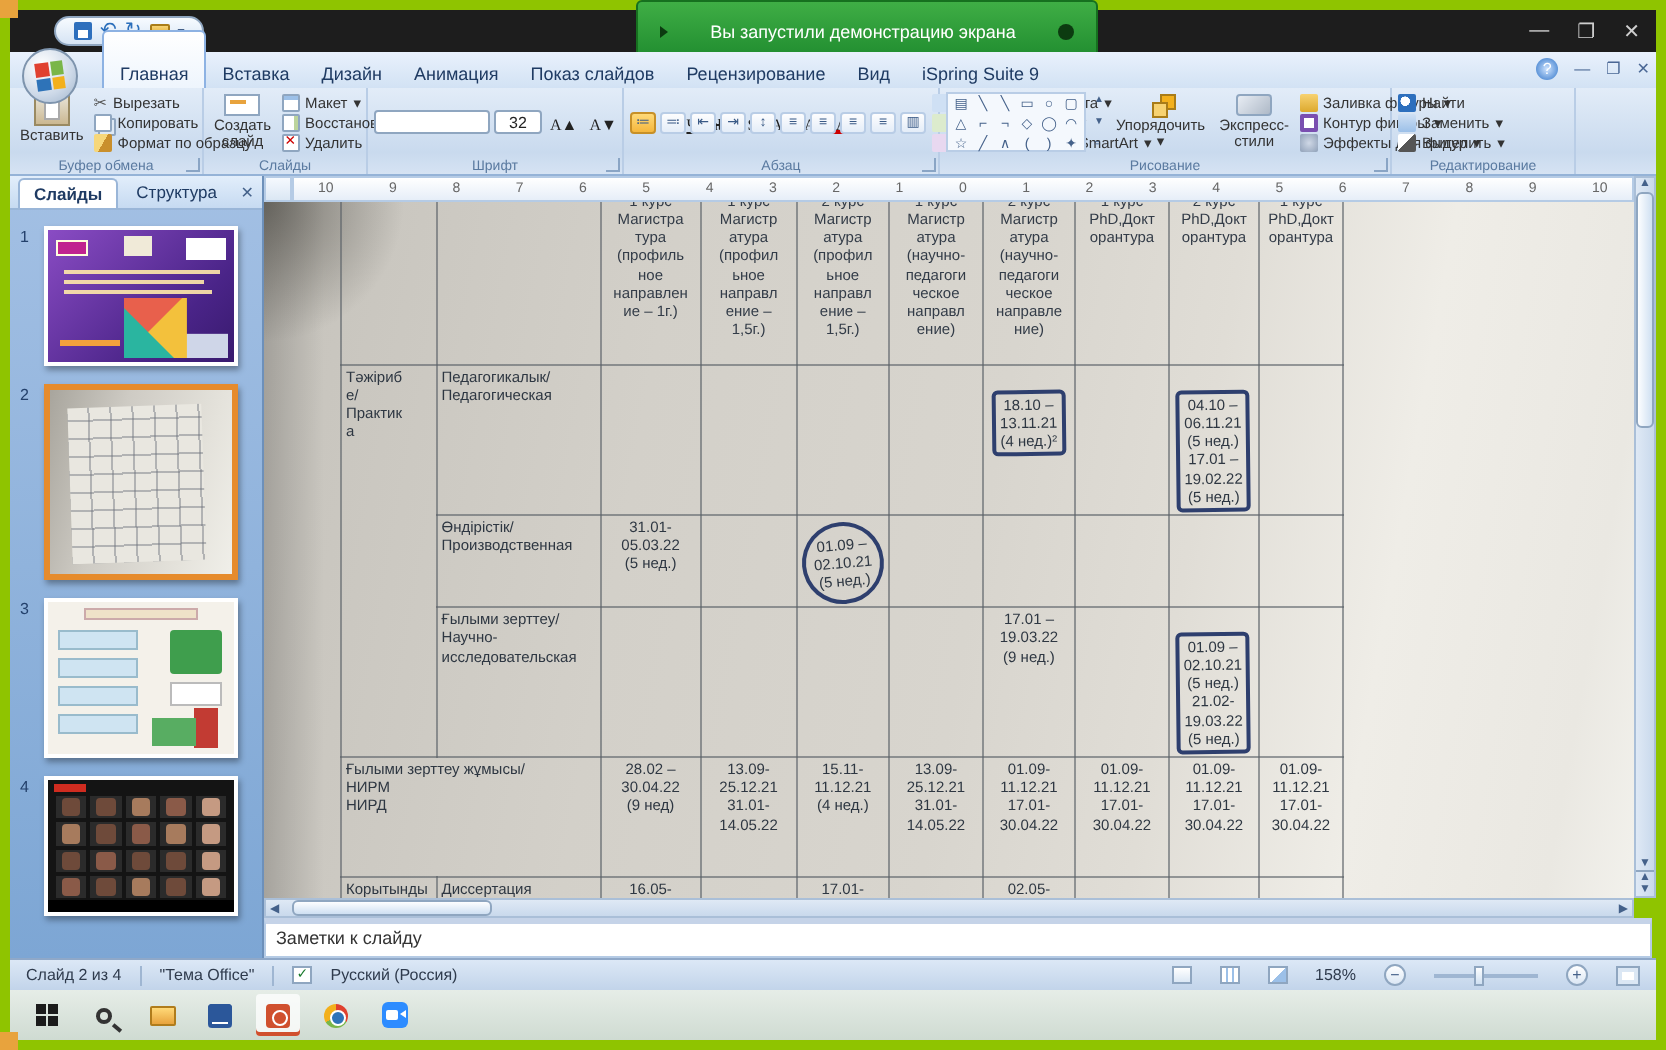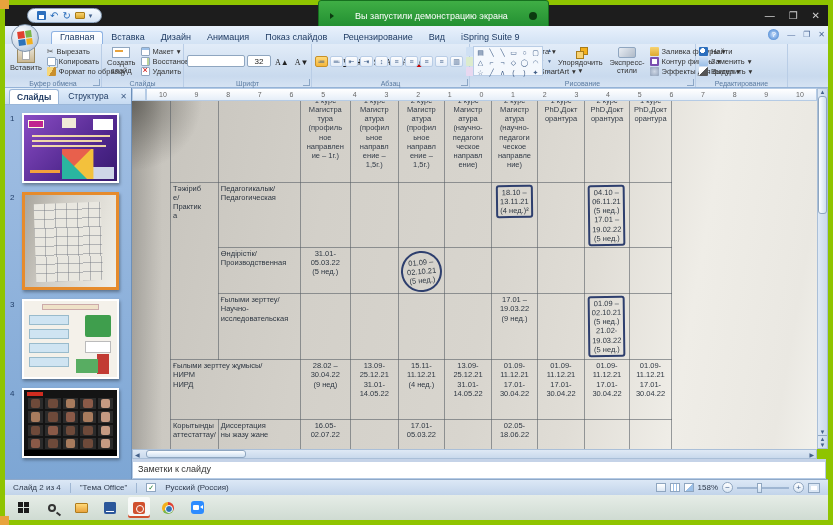--- a/index.html
+++ b/index.html
@@ -22,21 +22,21 @@
   .i-stop{width:7px;height:7px;background:#fff}
   .winctl{margin-left:auto;margin-right:8px;display:flex;gap:14px;color:#cfcfcf;font-size:10px;}
   
   #tabsrow{position:absolute;left:5px;top:26px;right:5px;height:18px;background:linear-gradient(#e9f1fc,#d2e2f4);display:flex;align-items:flex-end;padding-left:46px;}
   #officebtn{position:absolute;left:11px;top:24px;width:28px;height:28px;border-radius:50%;background:radial-gradient(circle at 35% 30%,#ffffff,#cdd9e8 60%,#9fb4cc);border:1px solid #7e94ad;z-index:6;display:flex;align-items:center;justify-content:center;}
   .offlogo{width:14px;height:14px;display:grid;grid-template-columns:1fr 1fr;grid-template-rows:1fr 1fr;gap:1px;transform:rotate(-8deg);}
   .offlogo i{display:block}
   .offlogo i:nth-child(1){background:#e0412f}.offlogo i:nth-child(2){background:#7ab648}
   .offlogo i:nth-child(3){background:#2e73b8}.offlogo i:nth-child(4){background:#f3b01c}
   .appmini{position:absolute;left:42px;top:31px;width:9px;height:9px;background:#c53b2a;border-radius:2px;}
-  .rtab{padding:0 8px 2px;font-size:9px;color:#1f3b63;white-space:nowrap;}
+  .rtab{padding:16px 8px 2px;font-size:9px;color:#1f3b63;white-space:nowrap;}
   .rtab.active{background:linear-gradient(#ffffff,#eef5fd);border:1px solid #8db2e3;border-bottom:none;border-radius:3px 3px 0 0;}
   .docctl{position:absolute;right:8px;top:29px;display:flex;gap:8px;align-items:center;font-size:8px;color:#4a6795;}
   .helpdot{width:11px;height:11px;border-radius:50%;background:radial-gradient(#cfe4ff,#2e73c8);color:#fff;text-align:center;line-height:11px;font-size:8px;}
   
   #ribbon{position:absolute;left:5px;top:44px;right:5px;height:44px;background:linear-gradient(#e2ecf8,#c9daee 75%,#d6e3f3);border-bottom:1px solid #95b3d7;display:flex;}
   .rgroup{position:relative;height:100%;border-right:1px solid #b9cde6;padding:2px 3px 11px;display:flex;gap:3px;}
   .g-lab{position:absolute;bottom:0;left:0;right:0;text-align:center;font-size:7px;color:#5a7aa0;}
   .launch{position:absolute;right:1px;bottom:1px;width:7px;height:7px;border:1px solid #8aa5c5;border-top:none;border-left:none;font-size:5px;color:#5a7aa0;line-height:5px;text-align:center;}
   .bbtn{display:flex;flex-direction:column;align-items:center;justify-content:flex-start;font-size:7.5px;color:#333;text-align:center;line-height:1.1;padding:1px 2px;}
   .bbtn .bicon{width:18px;height:16px;margin-bottom:1px;}
@@ -122,33 +122,33 @@
   #photo{position:absolute;inset:0;background:
       radial-gradient(circle at 0% 0%,rgba(60,58,52,.6),rgba(60,58,52,0) 70px),
       linear-gradient(to right,rgba(0,0,0,.18),rgba(0,0,0,0) 30px),
       linear-gradient(100deg,#c6c3bc 0%,#d3d0c9 28%,#d8d5ce 52%,#e0ddd6 66%,#efede7 80%,#eae8e2 94%,#f2f1ec 100%);}
   .doc-table{position:absolute;left:38px;top:-7px;border-collapse:collapse;table-layout:fixed;font-family:"Liberation Serif",serif;color:#2e3742;}
   .doc-table td{border:1px solid rgba(90,96,104,.6);vertical-align:top;padding:1px 2px;font-size:7.5px;line-height:1.22;}
   .pre{white-space:pre-line;}
   .hc{text-align:center;color:#333c48;}
   .lab{text-align:left;}
   .val{text-align:center;}
-  .ink-box{display:inline-block;border:2px solid #2e3f6e;border-radius:3px;padding:1px 2px;transform:rotate(-.7deg);margin-top:1px;}
+  .ink-box{display:inline-block;border:2px solid #2e3f6e;border-radius:3px;padding:1px 2px;transform:rotate(-.7deg);margin-top:11px;}
   .ink-circle{display:inline-block;border:2px solid #2e3f6e;border-radius:50%;padding:5px 4px;transform:rotate(-5deg);margin-top:2px;}
   #vscroll{position:absolute;right:5px;top:88px;width:11px;bottom:76px;background:linear-gradient(90deg,#dfe9f5,#c9d9ec);border:1px solid #aabfd8;display:flex;flex-direction:column;align-items:center;font-size:6px;color:#44618a;}
   .vthumb{width:9px;height:118px;background:linear-gradient(90deg,#fdfeff,#cfe0f2);border:1px solid #8fa6c0;border-radius:3px;margin-top:1px;}
   .vspacer{flex:1}
   #hscroll{position:absolute;left:132px;right:16px;height:10px;bottom:66px;background:linear-gradient(#dfe9f5,#c9d9ec);border:1px solid #aabfd8;display:flex;align-items:center;font-size:6px;color:#44618a;}
   .hthumb{width:100px;height:8px;background:linear-gradient(#fdfeff,#cfe0f2);border:1px solid #8fa6c0;border-radius:3px;margin-left:6px;}
   #notes{position:absolute;left:132px;right:7px;bottom:46px;height:20px;background:#fff;border:1px solid #b5cbe5;border-top:3px solid #c5d3e8;font-size:9px;color:#333;padding:2px 5px;}
   
   #statusbar{position:absolute;left:5px;right:5px;bottom:30px;height:16px;background:linear-gradient(#dce8f6,#c2d4ea);border-top:1px solid #8fa8c8;display:flex;align-items:center;font-size:8px;color:#2f3b4d;padding:0 8px;gap:9px;}
   .sdiv{width:1px;height:10px;background:#9fb6d2;}
   .spellbook{width:10px;height:9px;background:#fff;border:1px solid #8fa6c0;font-size:7px;color:#1a7a2c;line-height:8px;text-align:center;}
-  .sright{margin-left:auto;display:flex;align-items:center;gap:4px;}
+  .sright{margin-left:auto;display:flex;align-items:center;gap:14px;}
   .viewic{width:10px;height:9px;border:1px solid #8fa6c0;background:linear-gradient(#fff,#dbe7f4);}
   .viewic.v2{background:repeating-linear-gradient(90deg,#fff 0 2px,#9cc0e8 2px 3px)}
   .viewic.v3{background:linear-gradient(135deg,#fff 50%,#9cc0e8 51%)}
   .zbtn{width:11px;height:11px;border-radius:50%;border:1px solid #8fa6c0;background:linear-gradient(#fff,#dbe7f4);text-align:center;line-height:10px;font-size:8px;color:#44618a;}
   .ztrack{width:52px;height:2px;background:#9fb6d2;position:relative;}
   .zknob{position:absolute;left:20px;top:-4px;width:5px;height:10px;background:linear-gradient(#fdfeff,#cfe0f2);border:1px solid #8fa6c0;}
   .fitic{width:12px;height:10px;border:1px solid #8fa6c0;background:#fff;box-shadow:inset 0 0 0 2px #dbe7f4;}
   
   #taskbar{position:absolute;left:5px;right:5px;bottom:5px;height:25px;background:linear-gradient(#e6ede7,#cfdbd2);display:flex;align-items:center;padding:0 7px;gap:7px;}
   .tbtn{width:22px;height:21px;display:flex;align-items:center;justify-content:center;border-radius:2px;}

